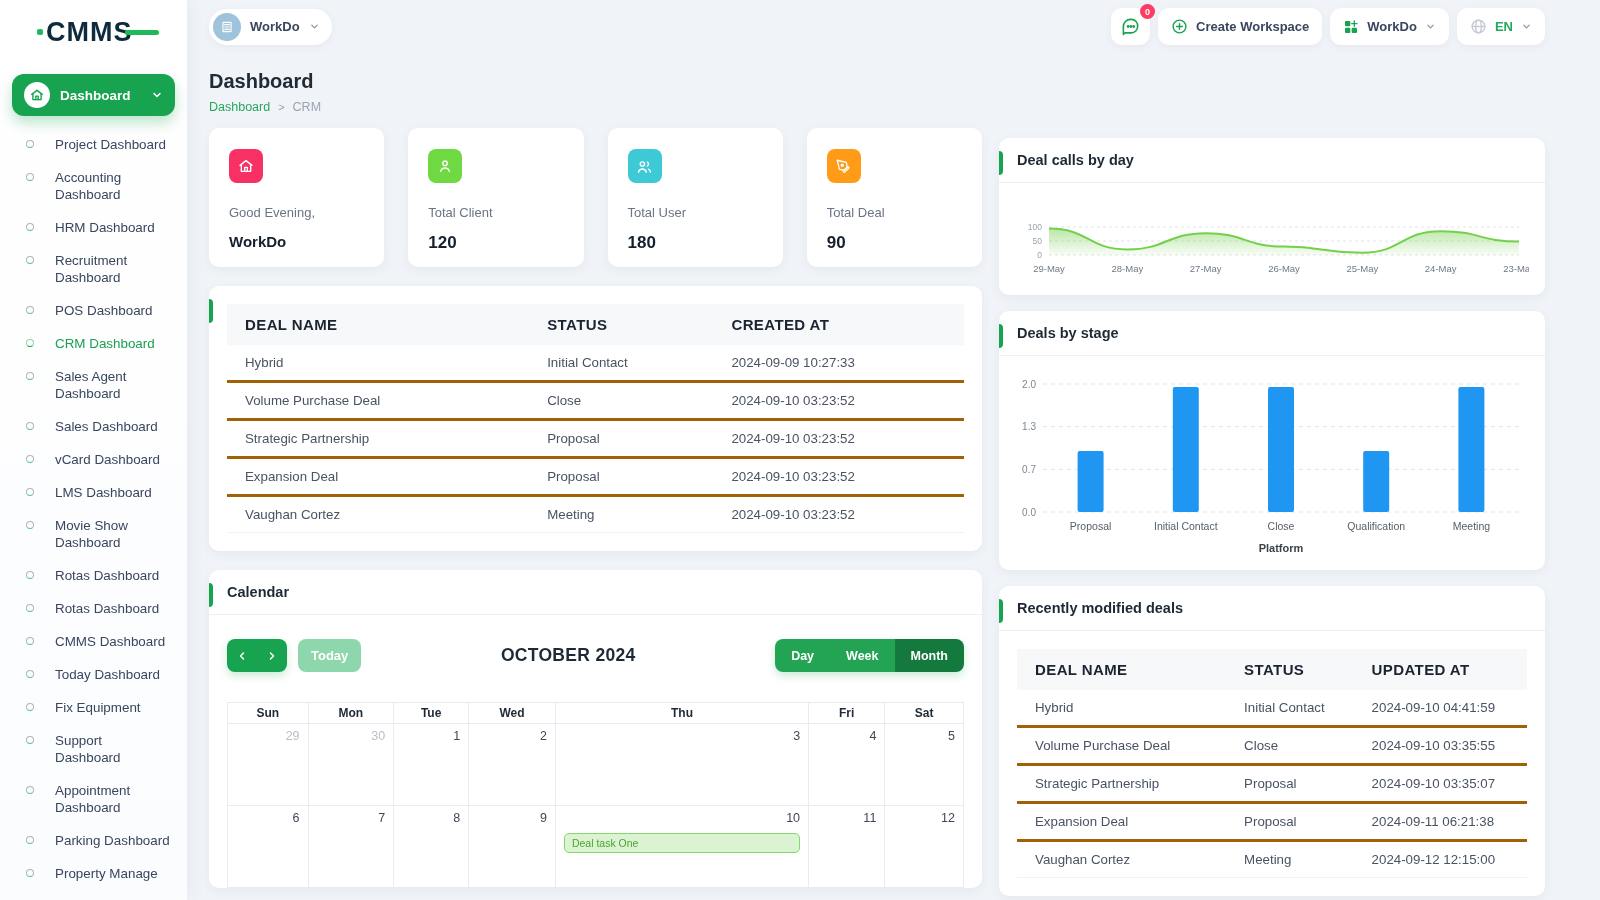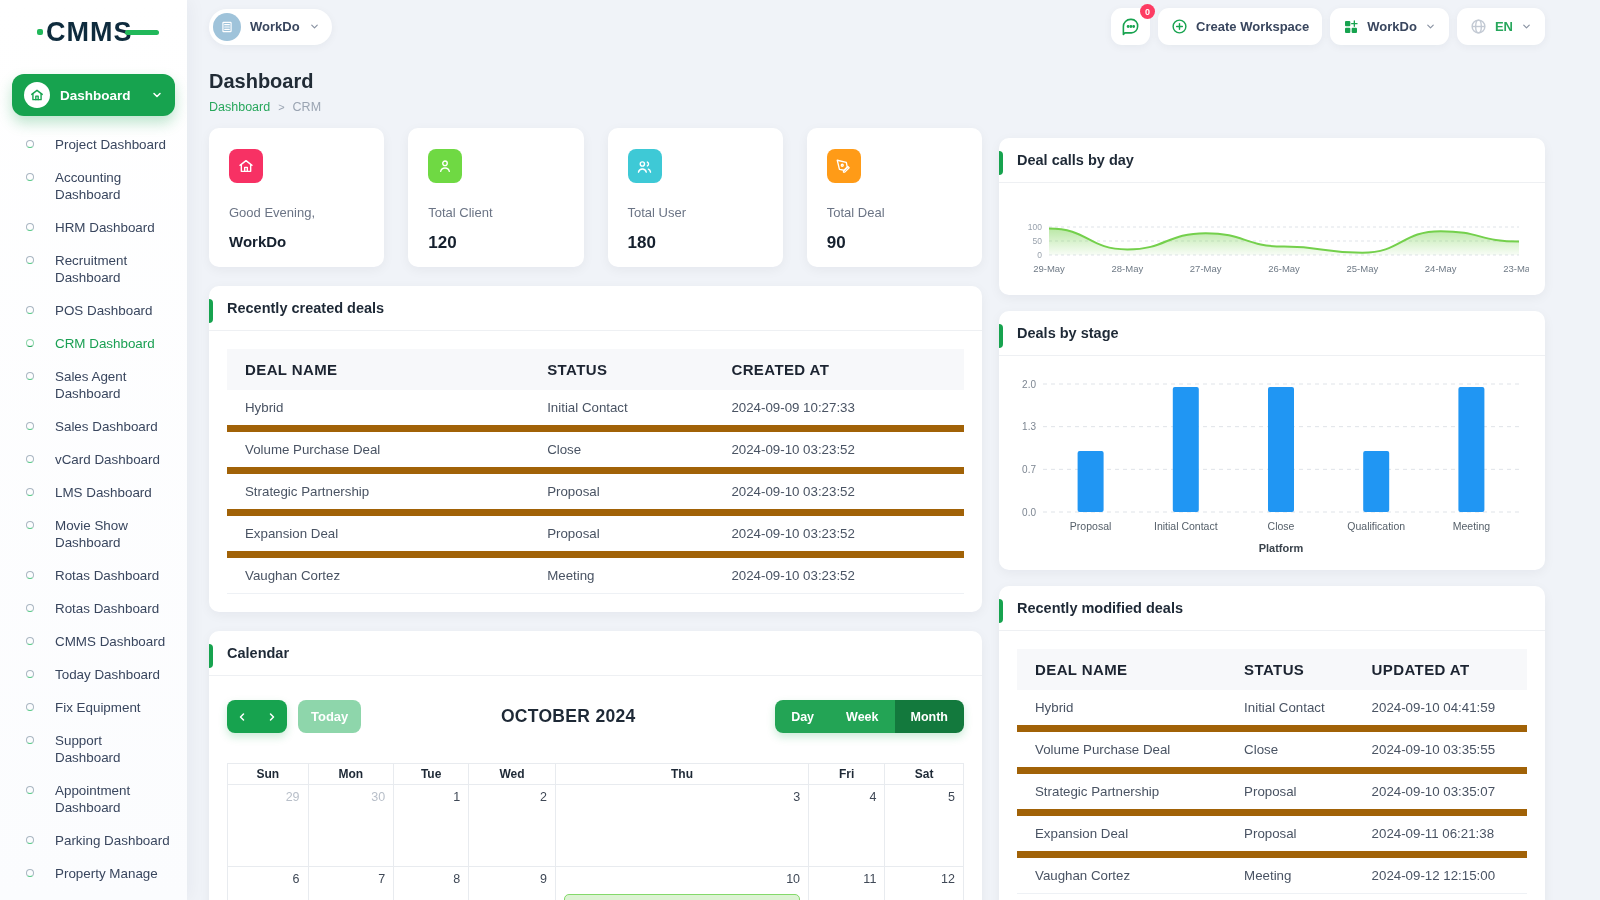--- a/index.html
+++ b/index.html
@@ -70,21 +70,21 @@
   .stat-ic { width: 34px; height: 34px; border-radius: 8px; display: flex; align-items: center; justify-content: center; }
   .stat-label { margin-top: 22px; font-size: 13px; color: #6b7485; }
   .stat-value { margin-top: 13px; font-size: 17px; font-weight: 700; color: #15202e; }
   
   .tbl-wrap { padding: 18px; }
   table.dtable { width: 100%; border-collapse: collapse; }
   .dtable thead th {
     background: #f7f8fa; text-align: left; font-size: 15px; font-weight: 700;
     color: #1c2431; letter-spacing: .4px; padding: 12px 18px; white-space: nowrap;
   }
-  .dtable tbody td { font-size: 13.3px; color: #495363; padding: 10px 18px; border-bottom: 7px solid #a16207; white-space: nowrap; }
+  .dtable tbody td { font-size: 13.3px; color: #495363; padding: 10px 18px; border-bottom: 3px solid #a16207; white-space: nowrap; }
   .dtable tbody tr:last-child td { border-bottom: 1px solid #eef1f5; }
   
   .chart-body { padding: 4px 16px 8px 16px; }
   
   .cal-toolbar { display: flex; align-items: center; margin: 24px 18px 30px 18px; }
   .pn-group { display: flex; background: #17a34f; border-radius: 8px; height: 33px; overflow: hidden; box-shadow: 0 4px 8px rgba(23,163,79,.22); }
   .pn-btn { width: 30px; display: flex; align-items: center; justify-content: center; cursor: pointer; }
   .today-btn { margin-left: 11px; height: 33px; background: #8ed6ab; border: none; border-radius: 8px; color: #fff; font-size: 13px; font-weight: 600; padding: 0 13px; cursor: pointer; font-family: inherit; }
   .cal-title { flex: 1; text-align: center; font-size: 17.5px; font-weight: 800; color: #1e2936; letter-spacing: .3px; }
   .seg { display: flex; border-radius: 8px; overflow: hidden; height: 33px; box-shadow: 0 4px 8px rgba(23,163,79,.22); }
@@ -326,21 +326,20 @@
                 <circle cx="10" cy="10" r="1.6"></circle>
               </svg>
           </div>
           <div class="stat-label">Total Deal</div>
           <div class="stat-value">90</div>
         </div>
       </div>
 
       <div class="card">
         <span class="accent"></span>
-        <div class="card-head">Recently created deals</div>
         <div class="tbl-wrap">
           <table class="dtable">
             <colgroup>
                 <col style="width:41%">
                 <col style="width:25%">
                 <col style="width:34%">
               </colgroup>
             <thead>
                 <tr id="rc-head">
                   <th>DEAL NAME</th>

